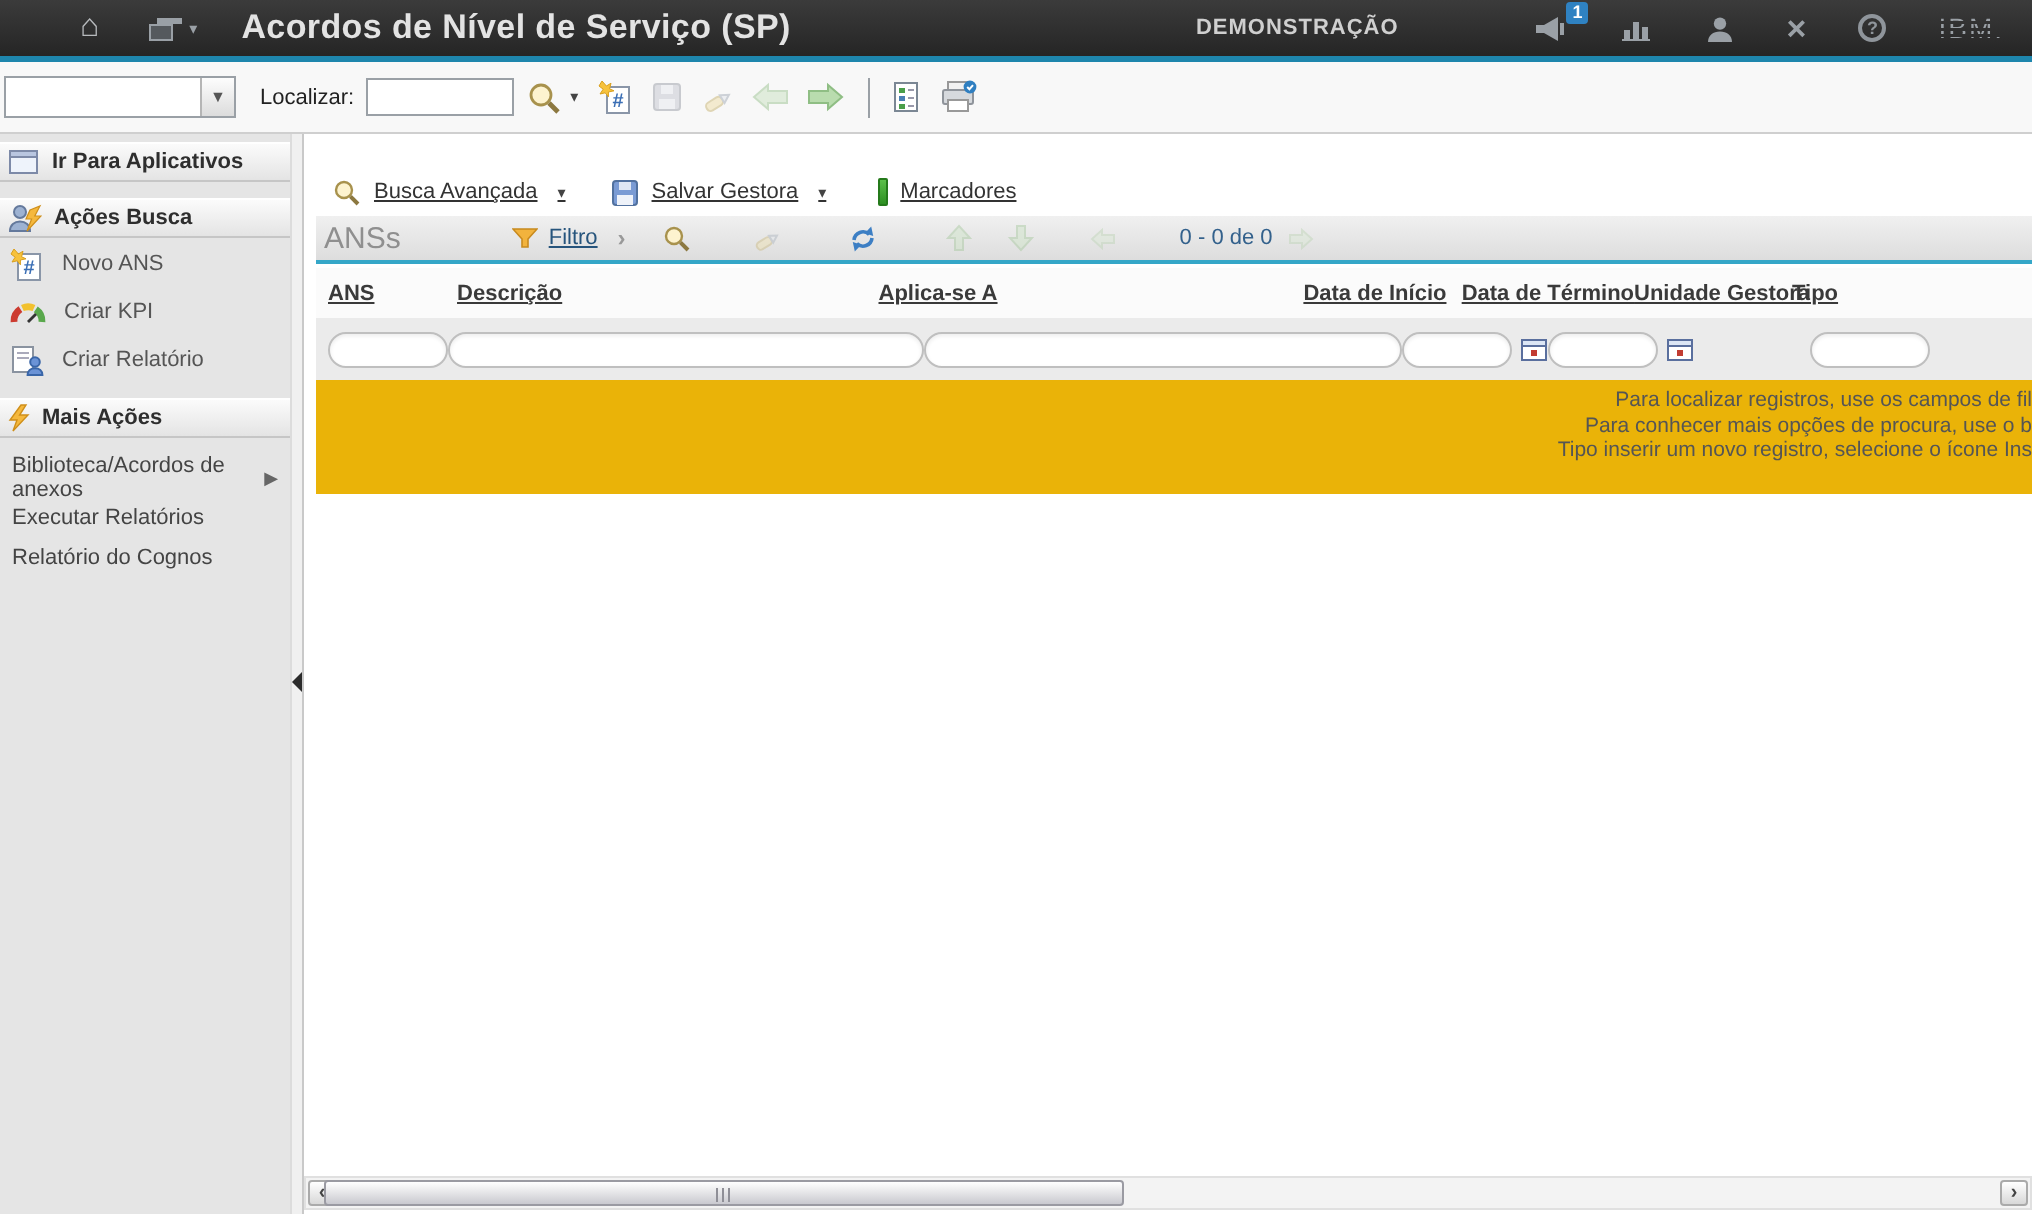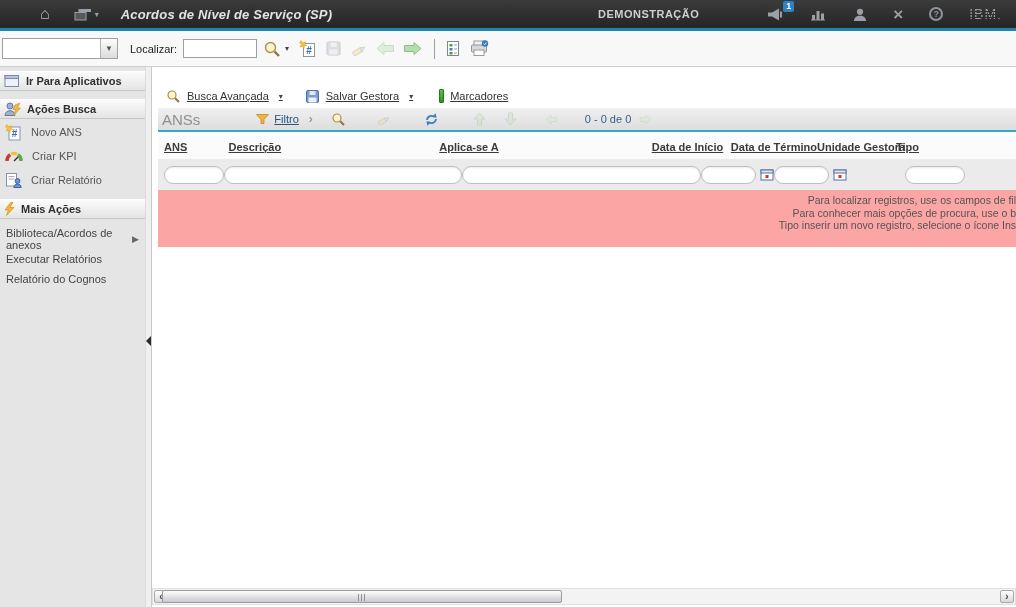--- a/index.html
+++ b/index.html
@@ -4,21 +4,21 @@
 <style>
   *{margin:0;padding:0;box-sizing:border-box;}
   html,body{width:1016px;height:607px;overflow:hidden;}
   body{font-family:"Liberation Sans",sans-serif;font-size:11px;background:#fff;position:relative;color:#333;}
 
   
   .topbar{position:absolute;left:0;top:0;width:1016px;height:28px;background:linear-gradient(#3b3b3b,#252525);display:flex;align-items:center;}
   .tb-home{margin-left:40px;font-size:16px;color:#b7babd;line-height:1;cursor:pointer;}
   .tb-apps{margin-left:24px;display:flex;align-items:center;gap:3px;cursor:pointer;}
   .tb-caret{color:#9aa0a6;font-size:8px;}
-  .tb-title{margin-left:22px;color:#e3e3e3;font-size:13px;font-weight:bold;letter-spacing:.2px;font-style:italic;}
+  .tb-title{margin-left:22px;color:#e3e3e3;font-size:17px;font-weight:bold;letter-spacing:.2px;}
   .tb-right{margin-left:auto;display:flex;align-items:center;padding-right:14px;}
   .tb-env{color:#cfcfcf;font-size:11px;font-weight:bold;letter-spacing:.5px;margin-right:42px;}
   .tb-ic{position:relative;margin-left:26px;display:flex;align-items:center;cursor:pointer;}
   .badge{position:absolute;top:-7px;right:-9px;background:#2f82c2;color:#fff;font-size:9px;font-weight:bold;padding:0 3px;height:11px;line-height:11px;border-radius:2px;}
   .tb-x{color:#9aa0a6;font-size:17px;font-weight:bold;line-height:1;}
   .tb-help{width:14px;height:14px;border:2px solid #8f959b;border-radius:50%;color:#8f959b;font-size:9px;font-weight:bold;display:flex;align-items:center;justify-content:center;}
   .tb-ibm{color:#91969c;font-weight:normal;font-size:14px;letter-spacing:1px;background:repeating-linear-gradient(to bottom,#9aa0a6 0 1.6px,rgba(0,0,0,0) 1.6px 3.1px);-webkit-background-clip:text;background-clip:text;-webkit-text-fill-color:transparent;}
 
   .accent{position:absolute;left:0;top:28px;width:1016px;height:3px;background:#1e86ad;}
 
@@ -53,33 +53,33 @@
   .bookmark{width:5px;height:14px;border-radius:1px;background:linear-gradient(#5cc04a,#2d8f22);border:1px solid #257a1b;}
 
   
   .grid-toolbar{position:absolute;left:6px;right:0;top:41px;height:24px;background:linear-gradient(#f0f0f0,#dddddd);border-bottom:2px solid #35a7c8;display:flex;align-items:center;}
   .gt-title{margin-left:4px;font-size:15px;color:#8f8f8f;}
   .gt-filter{margin-left:56px;display:flex;align-items:center;gap:5px;cursor:pointer;}
   .gt-link{color:#26547c;text-decoration:underline;}
   .gt-chev{margin-left:10px;color:#999;font-weight:bold;font-size:12px;}
   .gt-ic{margin-left:18px;display:flex;align-items:center;cursor:pointer;}
   .gt-ic.dis{opacity:.45;cursor:default;}
-  .gt-count{margin-left:27px;color:#33618c;}
+  .gt-count{margin-left:0;color:#33618c;padding-left:32px;}
 
   
   .row{display:flex;padding-left:6px;}
   .c-ans{width:75px;}.c-desc{width:245px;}.c-appl{width:247px;}.c-ds{width:92px;}.c-de{width:87px;}.c-ug{width:79px;}.c-tipo{width:120px;flex:none;}
   .thead{position:absolute;left:6px;right:0;top:67px;height:25px;background:#fbfbfb;align-items:center;}
   .thead span{font-weight:bold;text-decoration:underline;color:#3a3a3a;white-space:nowrap;cursor:pointer;}
   .tfilter{position:absolute;left:6px;right:0;top:92px;height:31px;background:#ebebeb;align-items:center;}
   .fcell{display:flex;align-items:center;gap:4px;}
   .finput{height:18px;border:1px solid #bfbfbf;border-radius:9px;background:#fff;padding:0 6px;font:inherit;box-shadow:inset 0 1px 2px rgba(0,0,0,.08);}
   .w-ans{width:60px;}.w-desc{width:238px;margin-left:0px;}.w-appl{width:239px;}.w-date{width:55px;}.w-tipo{width:60px;margin-left:9px;}
   .cal{cursor:pointer;display:flex;}
-  .thelp{position:absolute;left:6px;right:0;top:123px;height:57px;background:#fca5a5;}
+  .thelp{position:absolute;left:6px;right:0;top:123px;height:57px;background:#eab308;}
   .help-lines{position:absolute;right:0px;top:4px;text-align:right;color:#555;font-size:10.5px;line-height:12.5px;white-space:nowrap;}
 
   
   .hscroll{position:absolute;left:0;right:0;bottom:2px;height:17px;background:#f3f3f3;border:1px solid #e0e0e0;}
   .sc-btn{position:absolute;top:1px;width:14px;height:13px;background:linear-gradient(#fff,#d8d8d8);border:1px solid #aaa;border-radius:2px;display:flex;align-items:center;justify-content:center;color:#444;font-size:10px;font-weight:bold;line-height:1;cursor:pointer;}
   .sc-left{left:1px;}
   .sc-right{right:1px;}
   .sc-thumb{position:absolute;left:9px;top:1px;width:400px;height:13px;background:linear-gradient(#ffffff,#c9c9cf);border:1px solid #9a9aa2;border-radius:2px;cursor:grab;}
   .sc-grip{position:absolute;left:50%;top:3px;margin-left:-4px;width:8px;height:7px;background:repeating-linear-gradient(90deg,#8f8f97 0 1px,rgba(0,0,0,0) 1px 3px);}
 </style>

